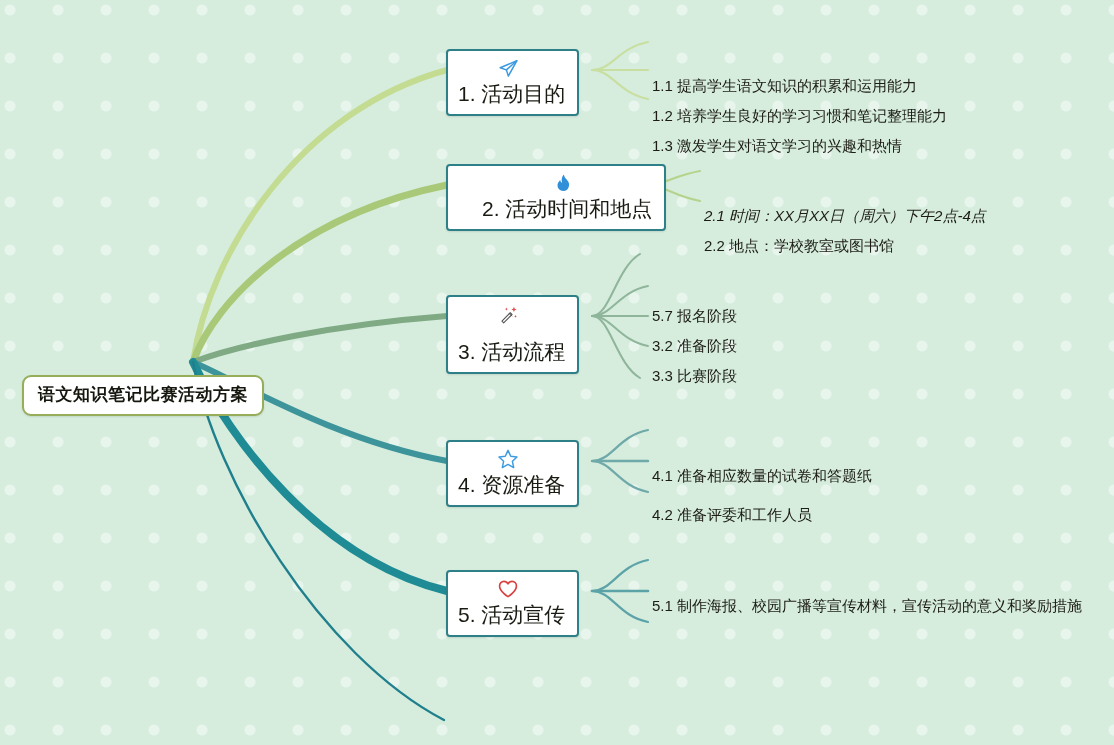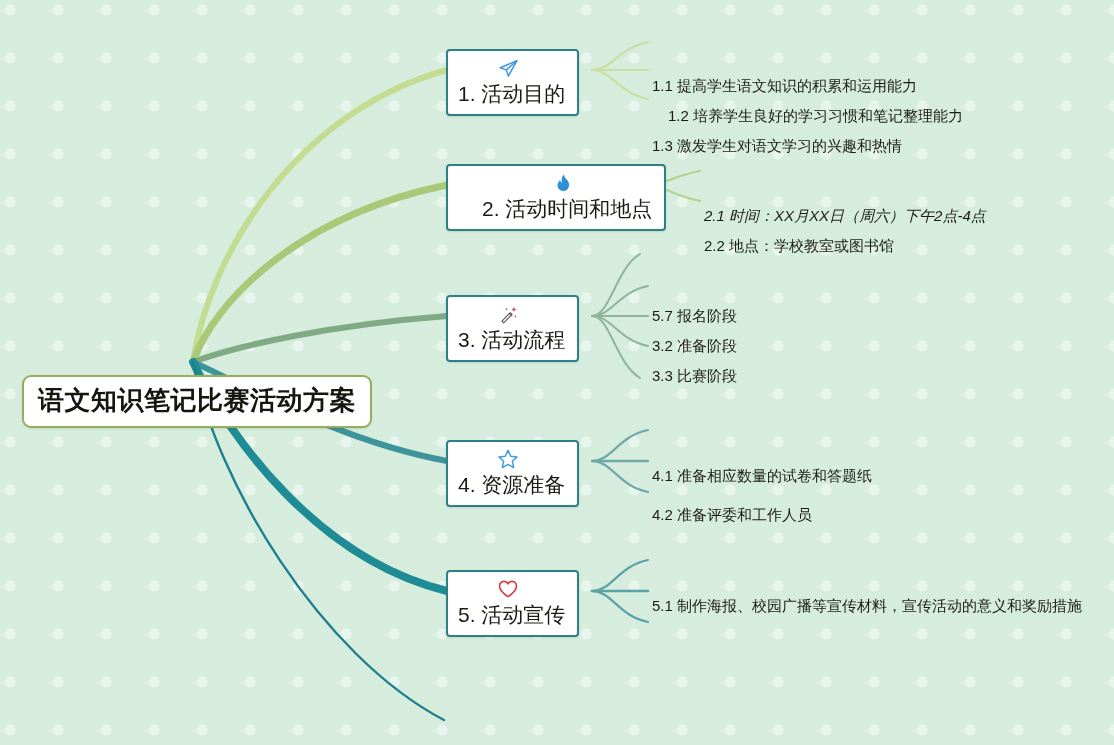--- a/index.html
+++ b/index.html
@@ -40,21 +40,21 @@
     border-radius: 4px;
     flex-direction: column;
   }
   .node.root {
     border: 2px solid #96ad5a;
     border-radius: 9px;
     padding: 6px 14px 8px 14px;
     box-shadow: 0 1px 2px rgba(0,0,0,0.10);
   }
   .node.root .node-label {
-    font-size: 26px;
+    font-size: 17px;
     font-weight: bold;
     color: #16160f;
     letter-spacing: 0.5px;
   }
   .node.branch {
     border: 2px solid #2d8088;
     border-radius: 4px;
     padding: 5px 12px 6px 10px;
     box-shadow: 0 1px 2px rgba(0,0,0,0.10);
   }
@@ -133,21 +133,21 @@
 
   <div class="node branch" style="left:446px; top:164px;padding-left:34px;">
     <span class="node-icon">
       <svg width="21" height="21" viewBox="0 0 24 24">
         <path d="M12.4 1.8 C 13.2 6.4 16.4 7.4 17.8 10.6 C 19.6 14.6 17.2 20.6 12 20.6 C 6.6 20.6 4.4 16.2 5.4 12.4 C 6.0 10.2 7.4 9.4 8.2 8.0 C 8.6 10.2 9.6 10.8 10.4 11.2 C 9.4 8.0 10.0 4.4 12.4 1.8 Z" fill="#2f8fd8"></path>
       </svg>
     </span>
     <span class="node-label">2. 活动时间和地点</span>
   </div>
 
-  <div class="node branch" style="left:446px; top:295px;">
+  <div class="node branch" style="left:446px; top:295px;gap:12px;">
     <span class="node-icon">
       <svg width="21" height="21" viewBox="0 0 24 24">
         <path d="M4.5 19.5 L14 10 L16 12 L6.5 21.5 Z" fill="#ffffff" stroke="#555" stroke-width="1.3" stroke-linejoin="round"></path>
         <path d="M13 11 L16 14" stroke="#555" stroke-width="1.1"></path>
         <path d="M18.2 3.2 l0.9 2.1 2.1 0.9 -2.1 0.9 -0.9 2.1 -0.9 -2.1 -2.1 -0.9 2.1 -0.9 Z" fill="#e04b4b"></path>
         <path d="M9.6 4.0 l0.55 1.3 1.3 0.55 -1.3 0.55 -0.55 1.3 -0.55 -1.3 -1.3 -0.55 1.3 -0.55 Z" fill="#e04b4b"></path>
         <path d="M20.0 12.4 l0.5 1.2 1.2 0.5 -1.2 0.5 -0.5 1.2 -0.5 -1.2 -1.2 -0.5 1.2 -0.5 Z" fill="#e04b4b"></path>
       </svg>
     </span>
     <span class="node-label">3. 活动流程</span>
@@ -165,21 +165,21 @@
   <div class="node branch" style="left:446px; top:570px;">
     <span class="node-icon">
       <svg width="22" height="22" viewBox="0 0 24 24" fill="none" stroke="#d9413f" stroke-width="1.8" stroke-linejoin="round">
         <path d="M12 20.3 C 12 20.3 2.8 14.6 2.8 8.6 C 2.8 5.6 5.0 3.6 7.6 3.6 C 9.7 3.6 11.2 4.9 12 6.4 C 12.8 4.9 14.3 3.6 16.4 3.6 C 19.0 3.6 21.2 5.6 21.2 8.6 C 21.2 14.6 12 20.3 12 20.3 Z"></path>
       </svg>
     </span>
     <span class="node-label">5. 活动宣传</span>
   </div>
 
   <div class="leaf" style="left:652px; top:35px;">1.1 提高学生语文知识的积累和运用能力</div>
-  <div class="leaf" style="left:668px; top:65px;">1.2 培养学生良好的学习习惯和笔记整理能力</div>
+  <div class="leaf" style="left:652px; top:65px;">1.2 培养学生良好的学习习惯和笔记整理能力</div>
   <div class="leaf" style="left:652px; top:95px;">1.3 激发学生对语文学习的兴趣和热情</div>
 
   <div class="leaf" style="left:704px; top:165px;font-style:italic;">2.1 时间：XX月XX日（周六）下午2点-4点</div>
   <div class="leaf" style="left:704px; top:195px;">2.2 地点：学校教室或图书馆</div>
 
   <div class="leaf" style="left:652px; top:265px;">5.7 报名阶段</div>
   <div class="leaf" style="left:652px; top:295px;">3.2 准备阶段</div>
   <div class="leaf" style="left:652px; top:325px;">3.3 比赛阶段</div>
 
   <div class="leaf" style="left:652px; top:425px;">4.1 准备相应数量的试卷和答题纸</div>

